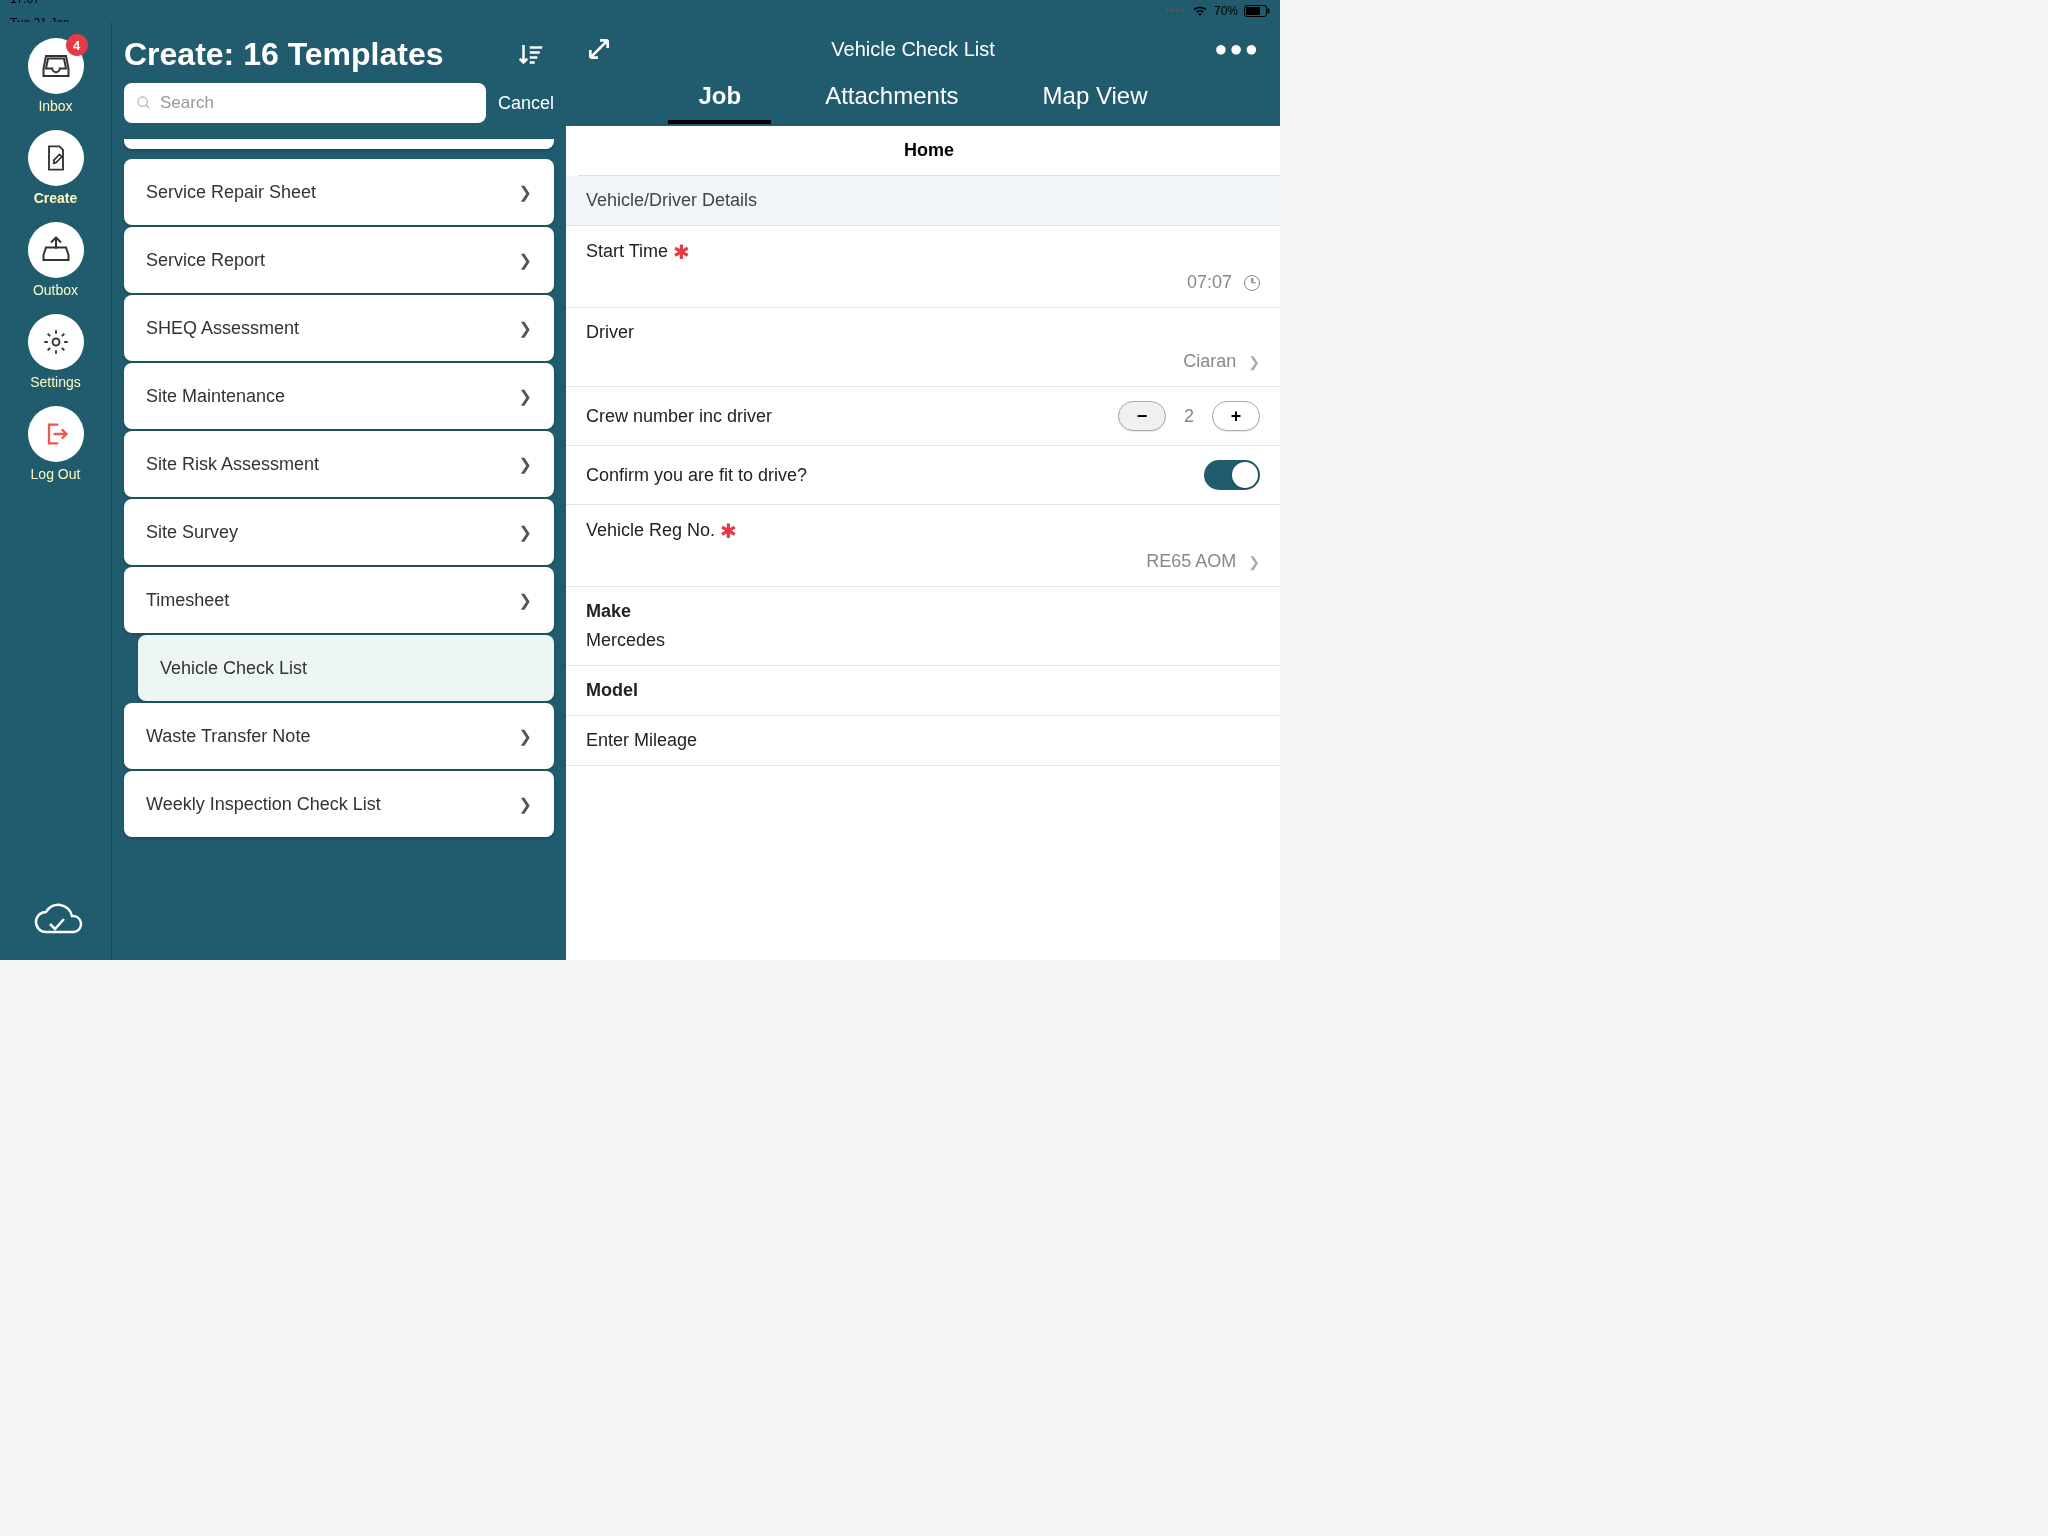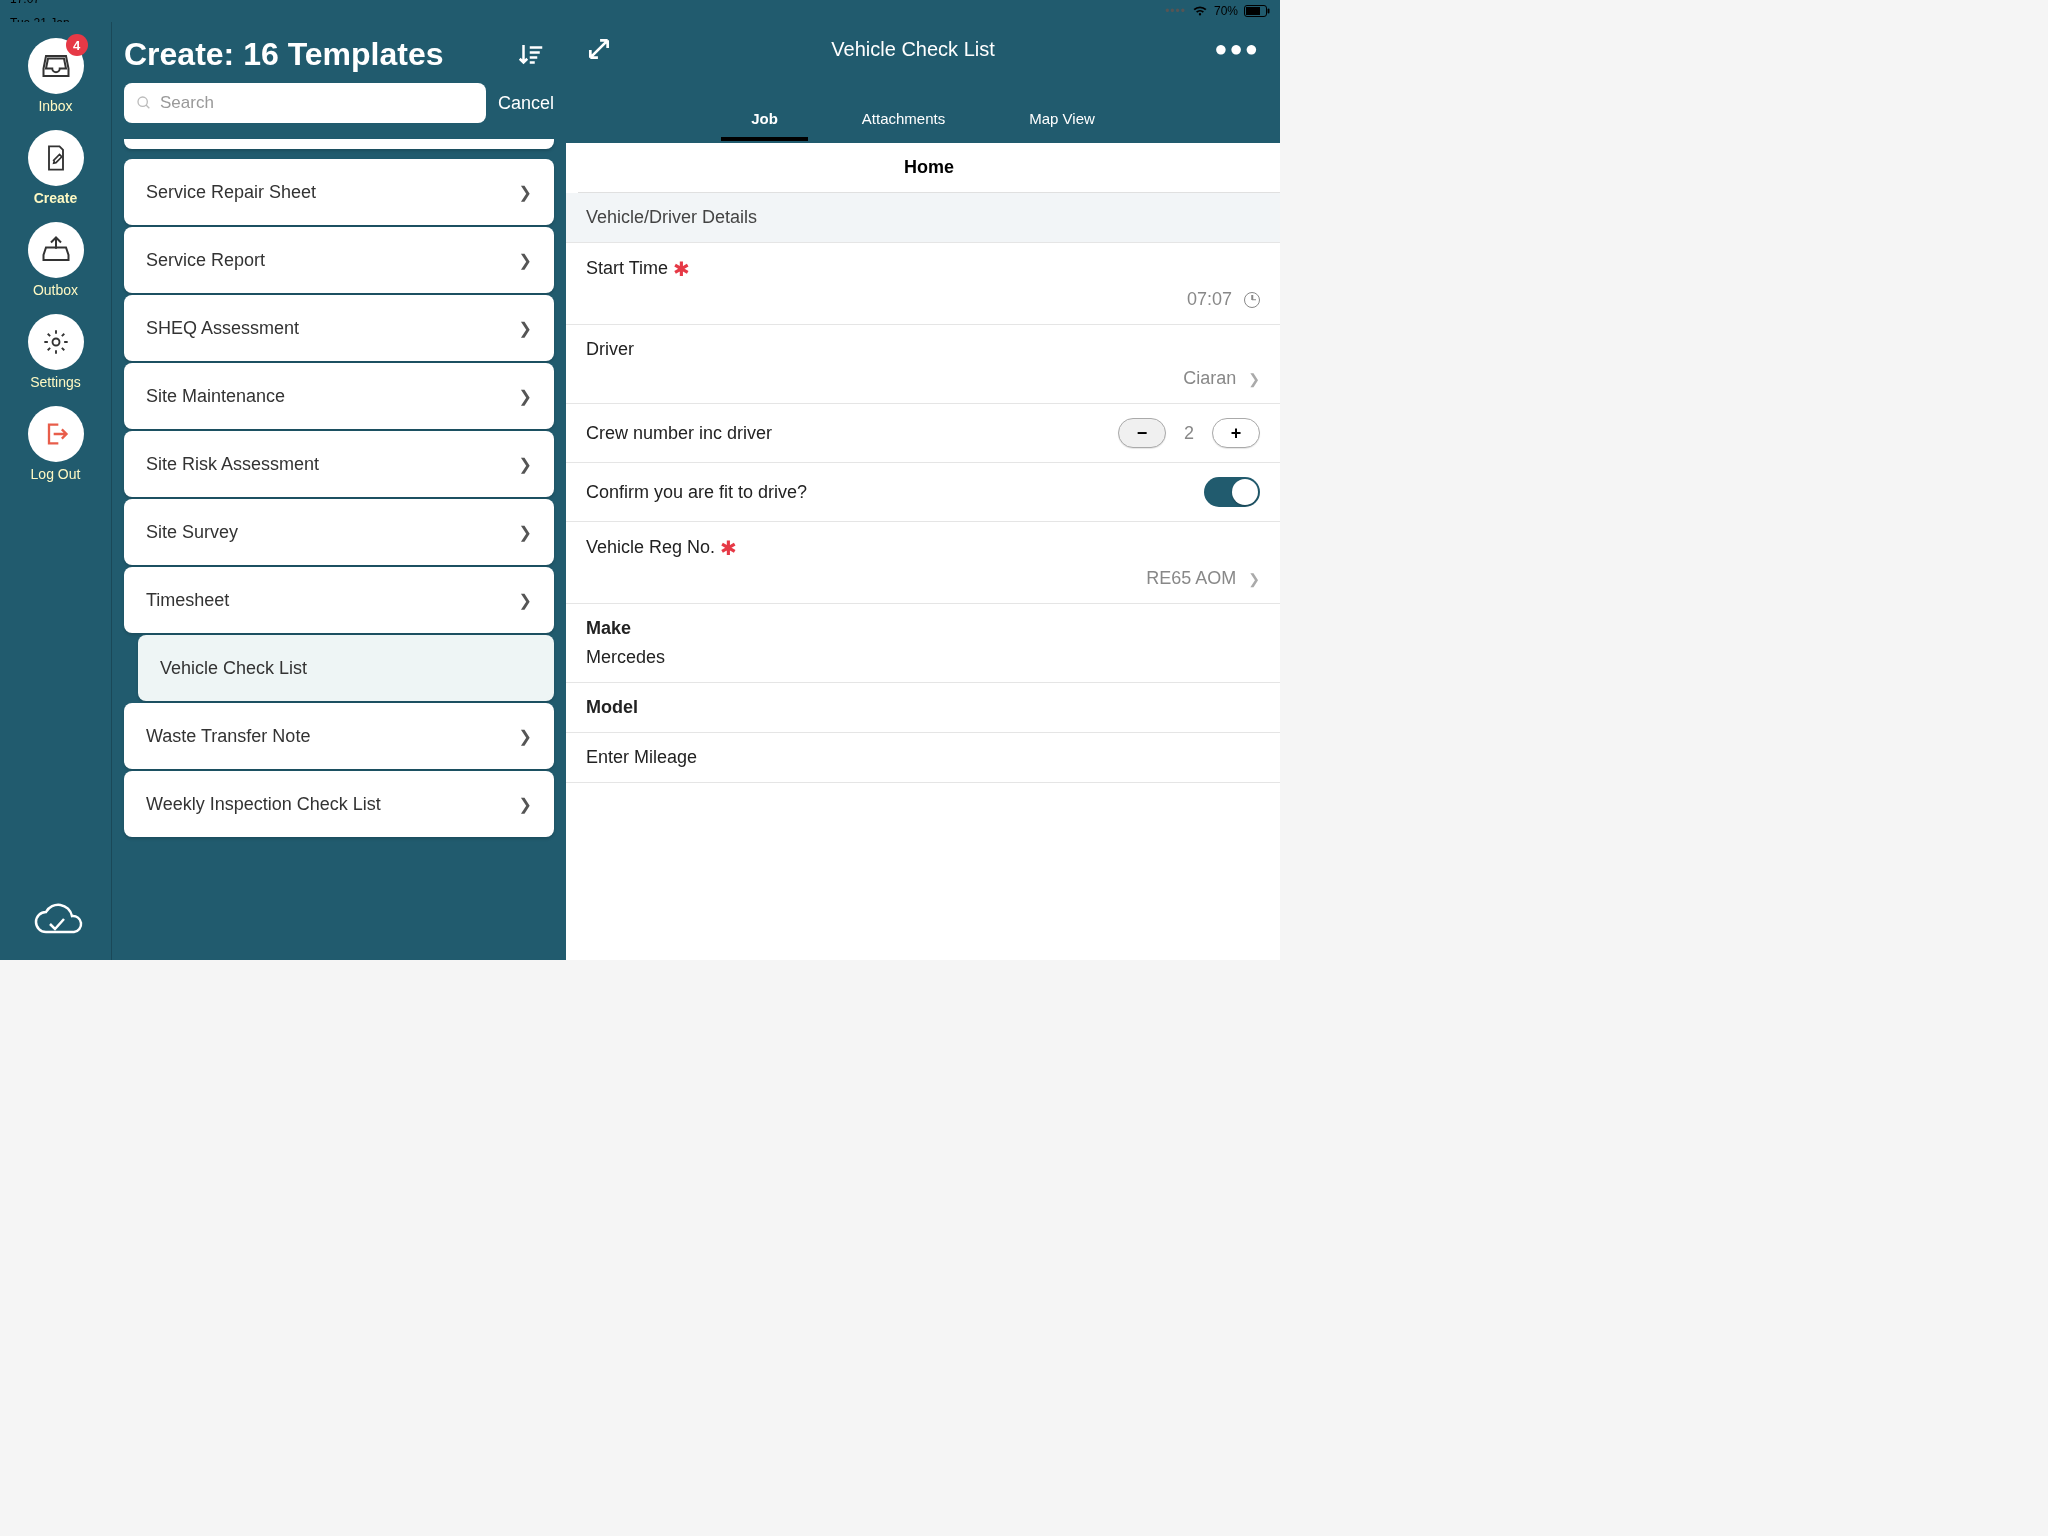--- a/index.html
+++ b/index.html
@@ -35,21 +35,21 @@
 .tpl-item.selected { background: #eef5f5; margin-left: 14px; }
 .chev { color: #555; font-size: 16px; }
 .tpl-peek { background: #fff; border-radius: 0 0 8px 8px; height: 10px; margin-bottom: 10px; box-shadow: 0 2px 3px rgba(0,0,0,0.15); }
 
 
 .detail { flex: 1; background: #fff; display: flex; flex-direction: column; }
 .detail-head { background: #215b6e; color: #fff; }
 .detail-top { display: flex; align-items: center; justify-content: space-between; padding: 14px 20px; }
 .detail-title { font-size: 20px; font-weight: 400; flex: 1; text-align: center; }
 .tabs { display: flex; justify-content: center; gap: 64px; padding-bottom: 6px; }
-.tab { font-size: 15px; padding: 6px 10px 10px 10px; cursor: pointer; position: relative; margin-top: 28px; }
+.tab { font-size: 24px; padding: 6px 10px 10px 10px; cursor: pointer; position: relative; }
 .tab.active { font-weight: 600; }
 .tab.active::after { content: ""; position: absolute; left: -20px; right: -20px; bottom: -4px; height: 4px; background: #000; }
 
 .section-home { text-align: center; font-size: 18px; font-weight: 600; padding: 14px 13px; border-bottom: 1px solid #e0e0e0; margin-left: 12px; }
 .section-label { background: #f2f5f7; padding: 14px 20px; font-size: 18px; color: #444; border-bottom: 1px solid #e5e5e5; }
 
 .field { border-bottom: 1px solid #e5e5e5; padding: 14px 20px; display: flex; flex-direction: column; gap: 8px; }
 .field-row { display: flex; justify-content: space-between; align-items: center; }
 .field-label { font-size: 18px; color: #222; }
 .req { color: #e63946; font-size: 20px; vertical-align: middle; }

